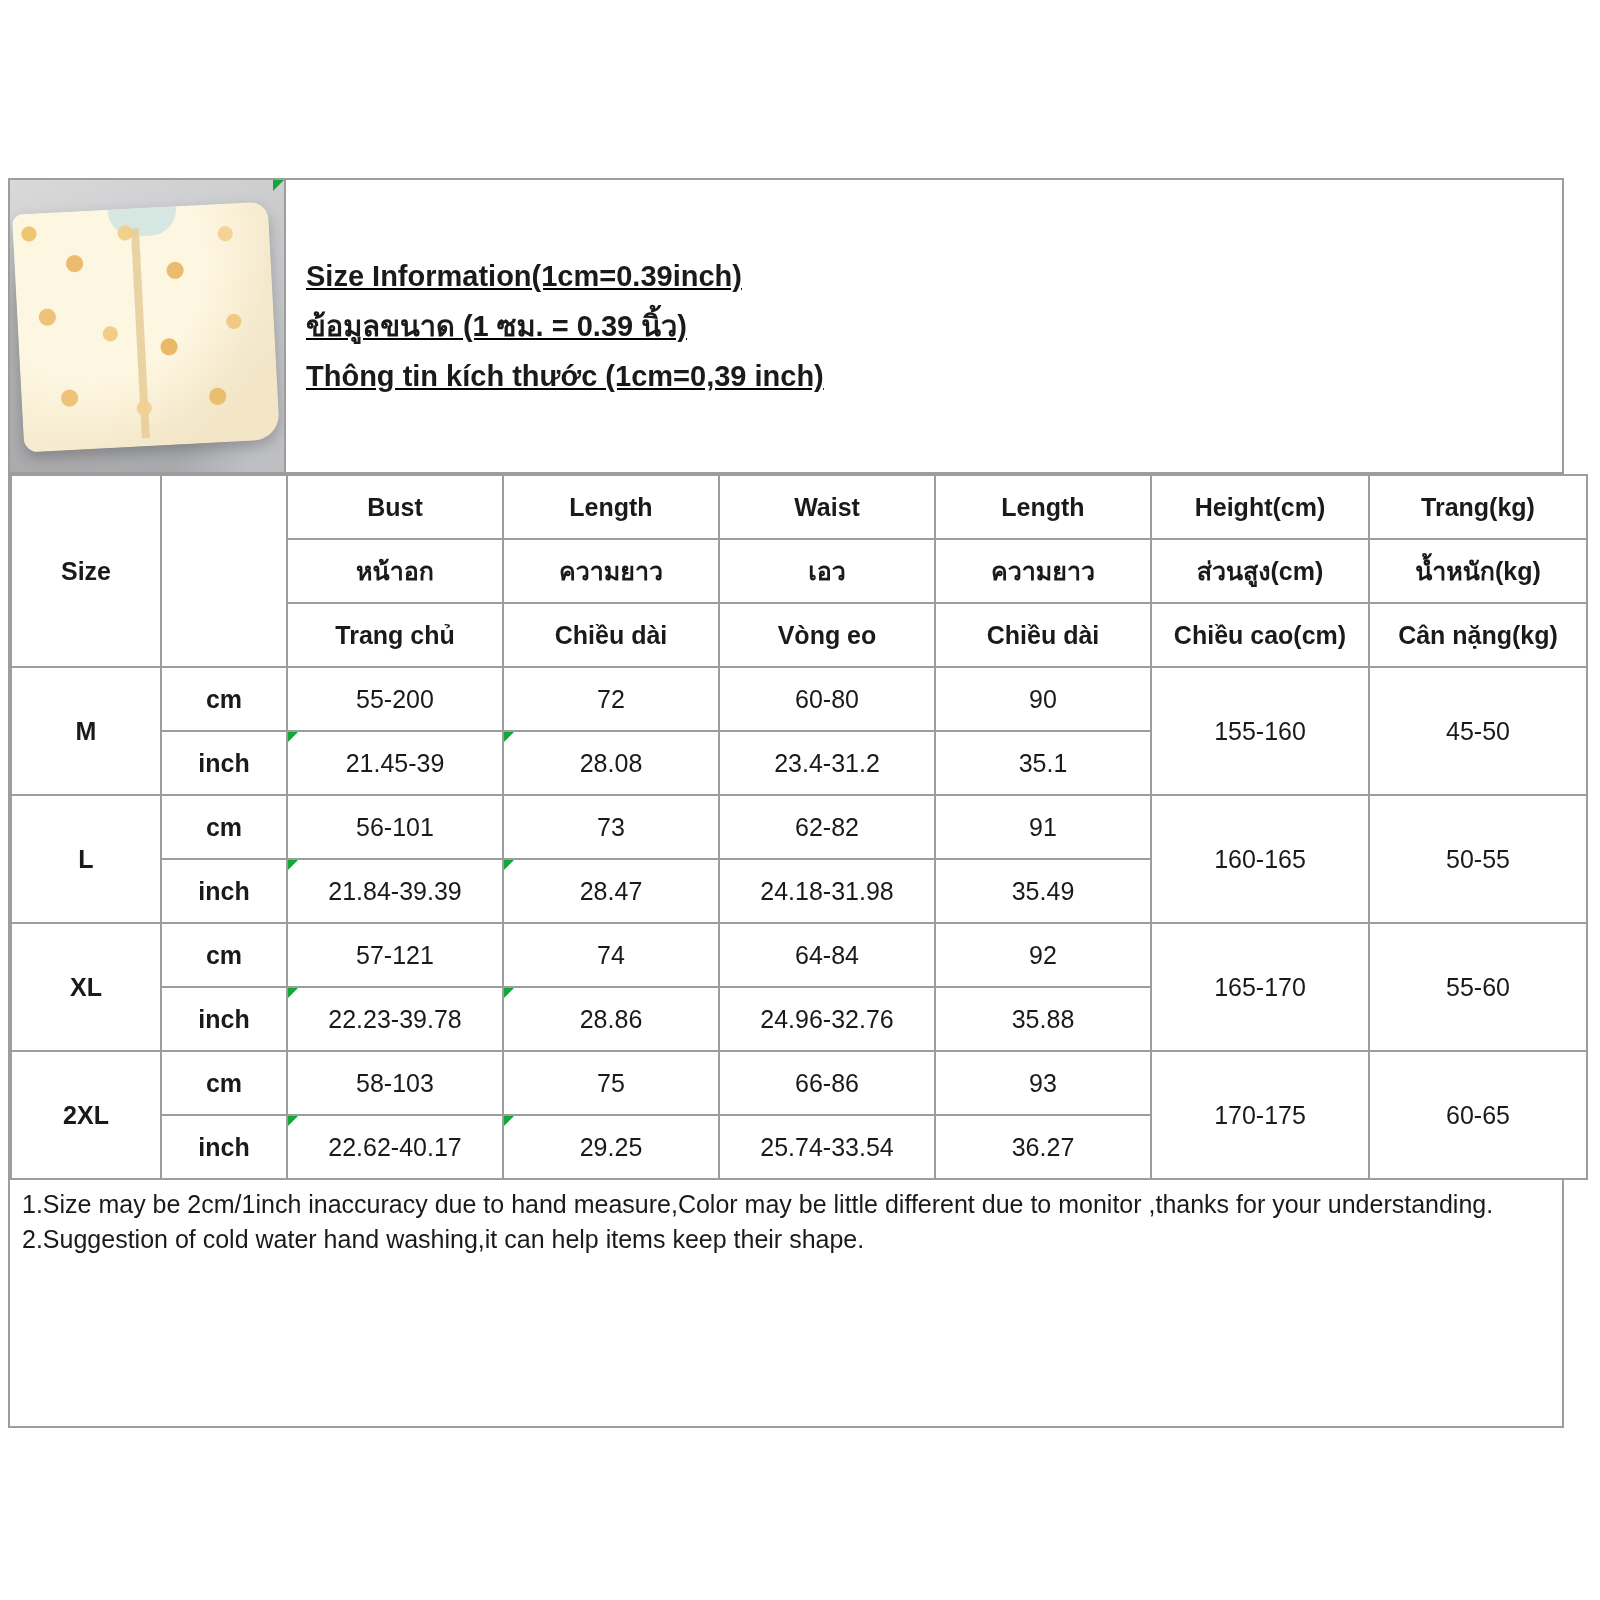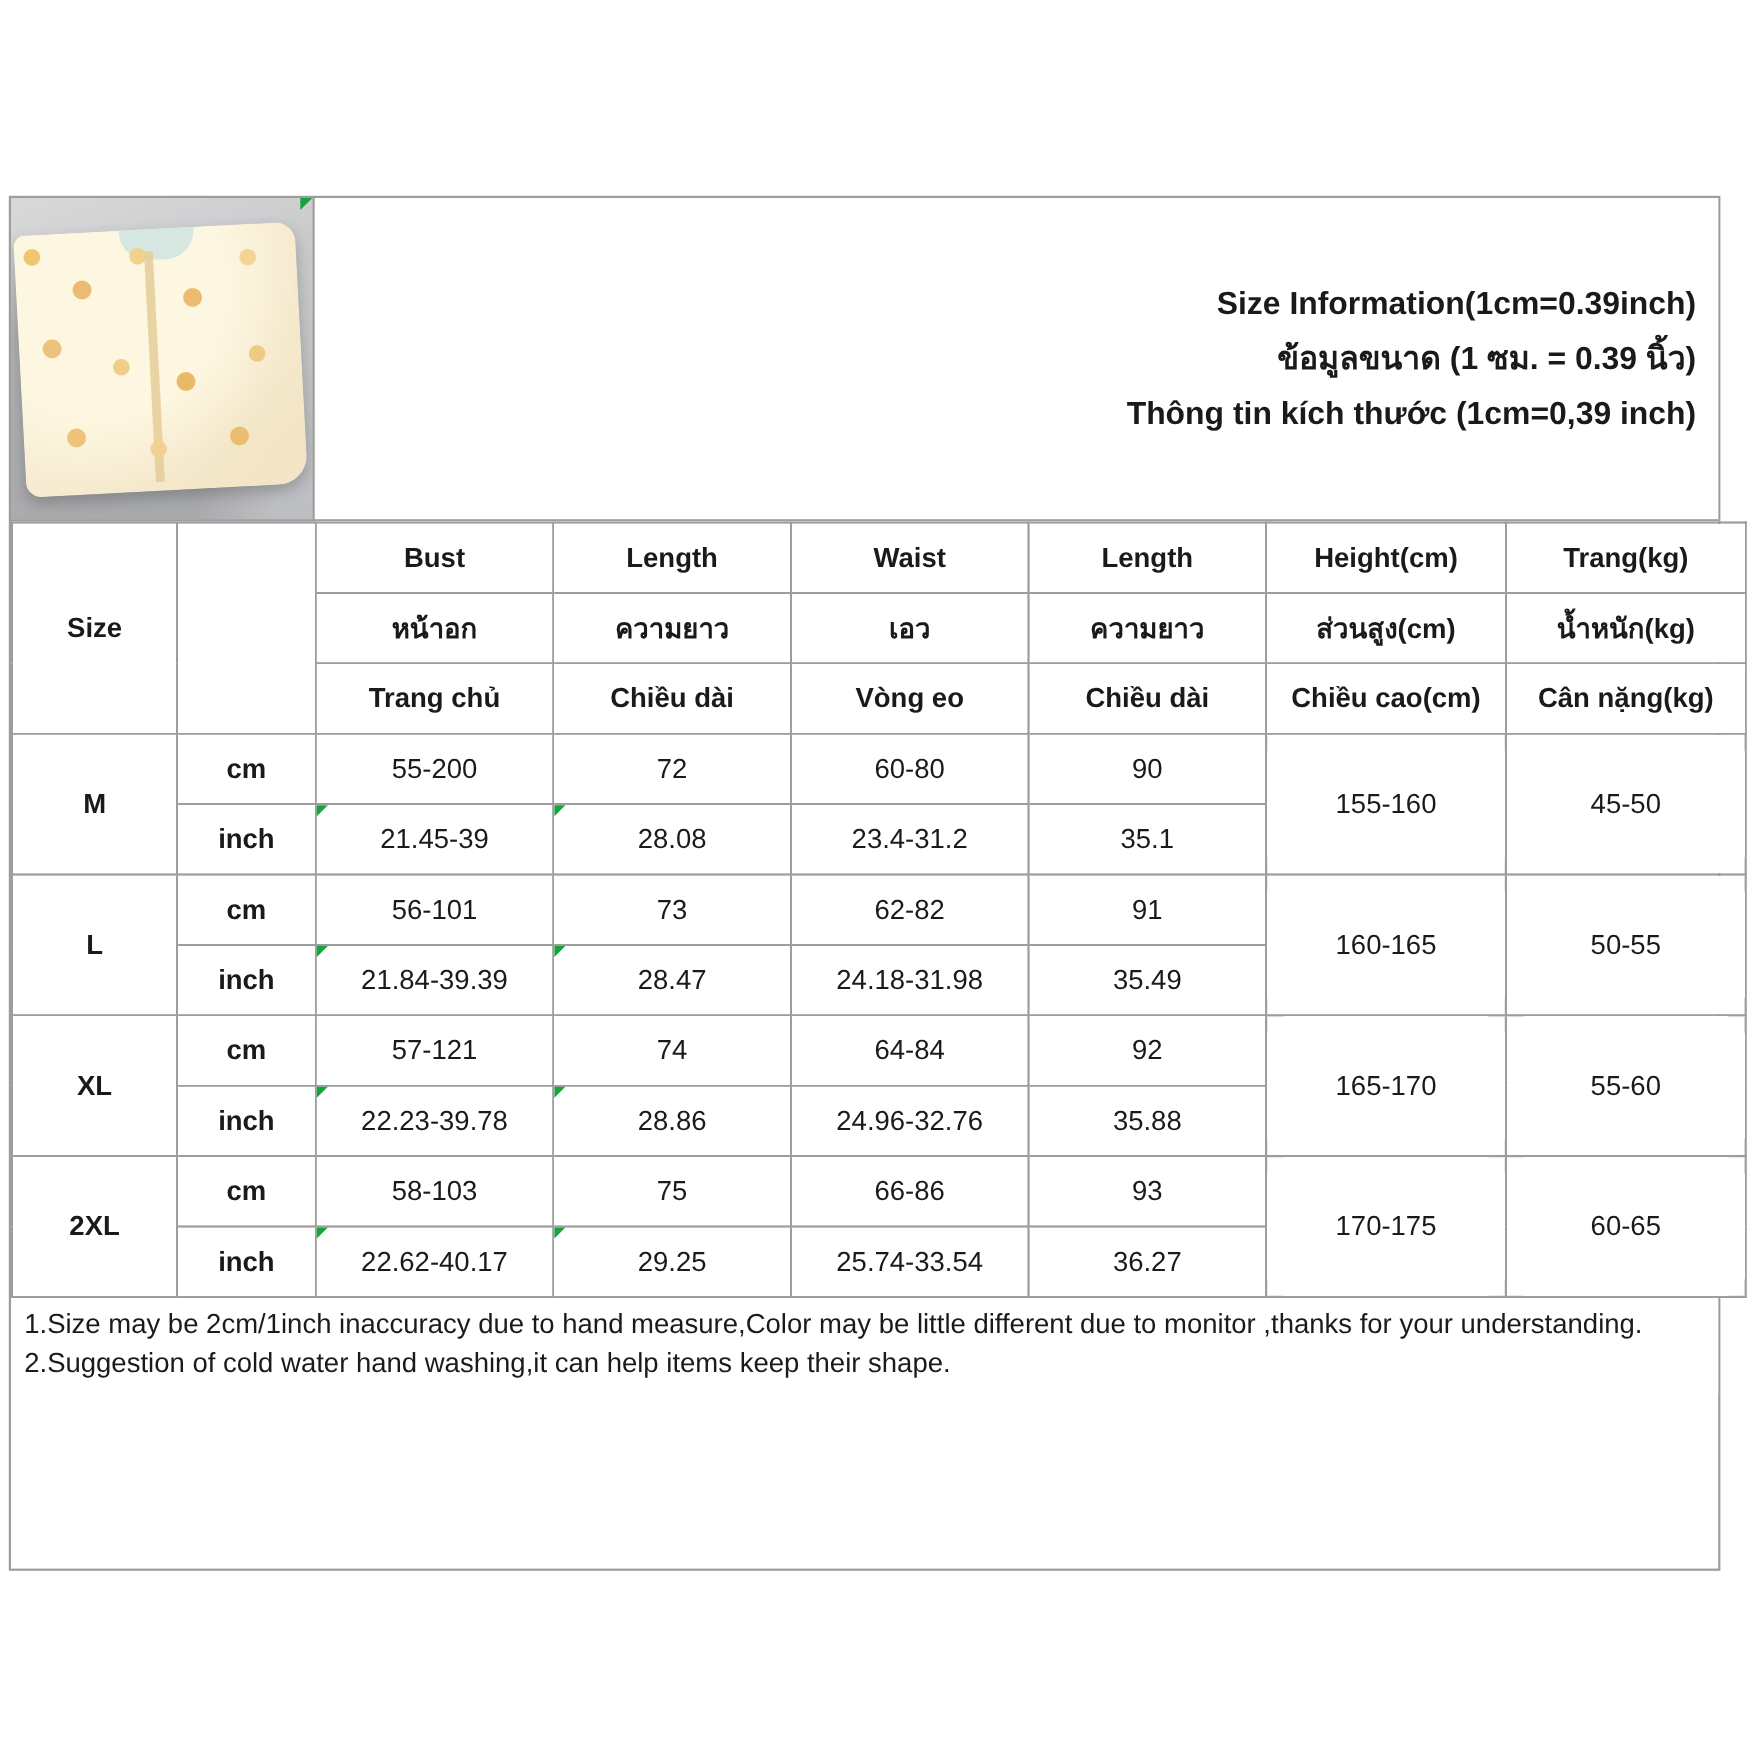--- a/index.html
+++ b/index.html
@@ -108,25 +108,26 @@
     height: 0;
     border-left: 11px solid #14a63a;
     border-bottom: 11px solid transparent;
   }
   .title-cell {
     flex: 1;
     box-sizing: border-box;
     border-bottom: 2px solid #9d9d9d;
     display: flex;
     flex-direction: column;
-    align-items: flex-end;
+    align-items: flex-start;
     justify-content: center;
     gap: 14px;
     padding: 0 20px;
     background: #ffffff;
+    text-decoration: underline;
   }
   .title-line {
     font-size: 29px;
     font-weight: bold;
     color: #1a1a1a;
     text-align: center;
     white-space: nowrap;
     line-height: 1.25;
   }
   
@@ -166,21 +167,21 @@
     background: #eceaea;
     font-weight: bold;
     font-size: 26px;
   }
   td.unit {
     background: #eceaea;
     font-weight: bold;
     font-size: 24px;
   }
   td.val { font-size: 26px; }
-  td.span-val { font-size: 26px; border-radius: 23px; }
+  td.span-val { font-size: 26px; }
 
   .cm-col   { width: 150px; }
   .unit-col { width: 126px; }
   .m-col    { width: 216px; }
   .h-col    { width: 218px; }
 
   
   .attention {
     box-sizing: border-box;
     padding: 8px 12px 10px 12px;

